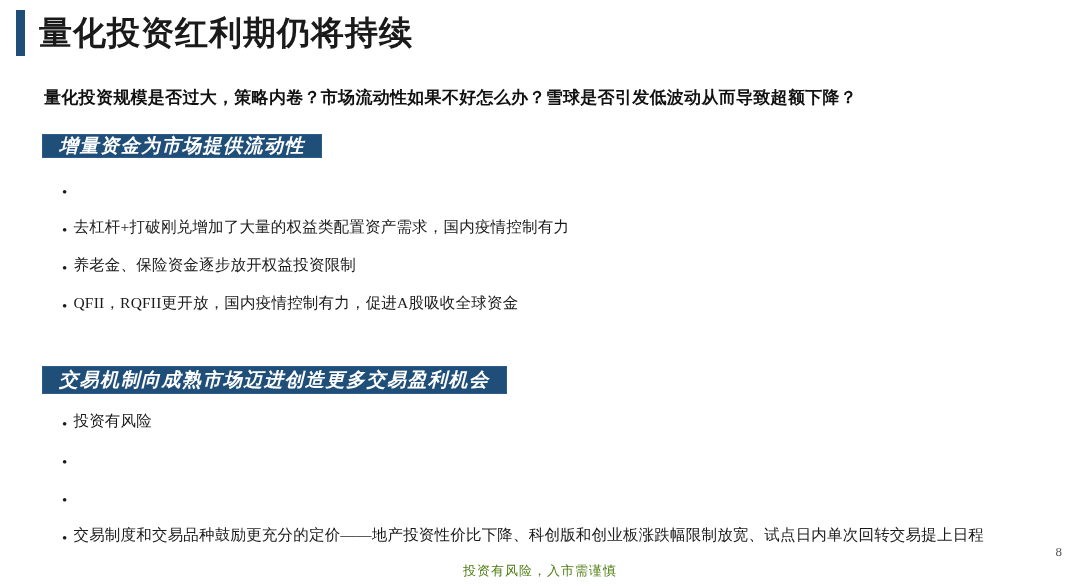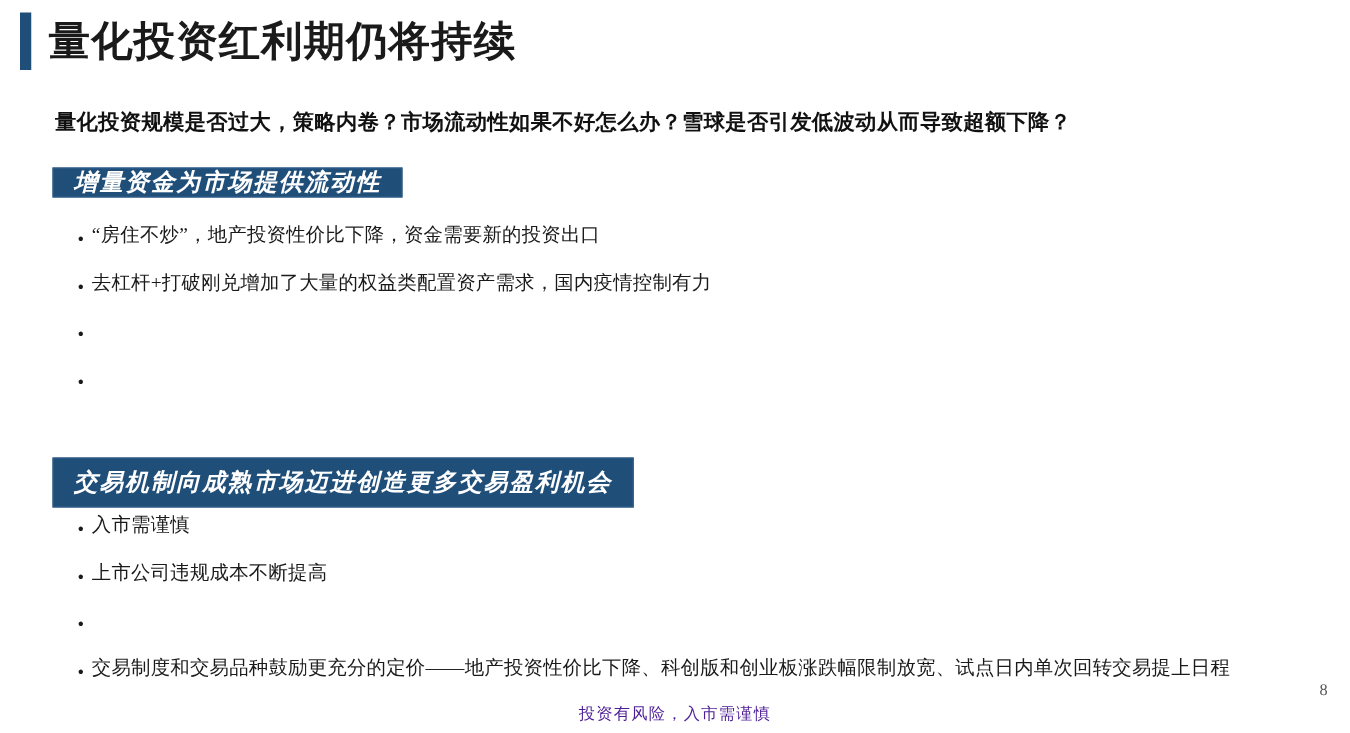--- a/index.html
+++ b/index.html
@@ -76,21 +76,21 @@
     white-space: nowrap;
   }
   .section-box.one {
     left: 42px;
     top: 134px;
     height: 24px;
   }
   .section-box.two {
     left: 42px;
     top: 366px;
-    height: 40px;
+    height: 28px;
   }
 
   
   .bullet-list {
     position: absolute;
     left: 62px;
   }
   .bullet-list.one { top: 180px; }
   .bullet-list.two { top: 412px; }
 
@@ -117,21 +117,21 @@
   }
 
   
   .footer-note {
     position: absolute;
     left: 0;
     right: 0;
     bottom: 6px;
     text-align: center;
     font-size: 13px;
-    color: #4c1d95;
+    color: #4d7c0f;
     letter-spacing: 1px;
   }
   .page-number {
     position: absolute;
     right: 18px;
     bottom: 26px;
     font-size: 13px;
     color: #555555;
   }
 </style>
@@ -147,46 +147,46 @@
 
   <div class="lead-question">量化投资规模是否过大，策略内卷？市场流动性如果不好怎么办？雪球是否引发低波动从而导致超额下降？</div>
 
   <div class="section-box one">
     <span>增量资金为市场提供流动性</span>
   </div>
 
   <div class="bullet-list one">
     <div class="bullet">
       <span class="bullet-dot">•</span>
-      <span class="bullet-text">“房住不炒”，地产投资性价比下降，资金需要新的投资出口</span>
     </div>
     <div class="bullet">
       <span class="bullet-dot">•</span>
       <span class="bullet-text">去杠杆+打破刚兑增加了大量的权益类配置资产需求，国内疫情控制有力</span>
     </div>
     <div class="bullet">
       <span class="bullet-dot">•</span>
+      <span class="bullet-text">养老金、保险资金逐步放开权益投资限制</span>
     </div>
     <div class="bullet">
       <span class="bullet-dot">•</span>
+      <span class="bullet-text">QFII，RQFII更开放，国内疫情控制有力，促进A股吸收全球资金</span>
     </div>
   </div>
 
   <div class="section-box two">
     <span>交易机制向成熟市场迈进创造更多交易盈利机会</span>
   </div>
 
   <div class="bullet-list two">
     <div class="bullet">
       <span class="bullet-dot">•</span>
-      <span class="bullet-text">入市需谨慎</span>
+      <span class="bullet-text">投资有风险</span>
     </div>
     <div class="bullet">
       <span class="bullet-dot">•</span>
-      <span class="bullet-text">上市公司违规成本不断提高</span>
     </div>
     <div class="bullet">
       <span class="bullet-dot">•</span>
     </div>
     <div class="bullet">
       <span class="bullet-dot">•</span>
       <span class="bullet-text">交易制度和交易品种鼓励更充分的定价——地产投资性价比下降、科创版和创业板涨跌幅限制放宽、试点日内单次回转交易提上日程</span>
     </div>
   </div>
 

